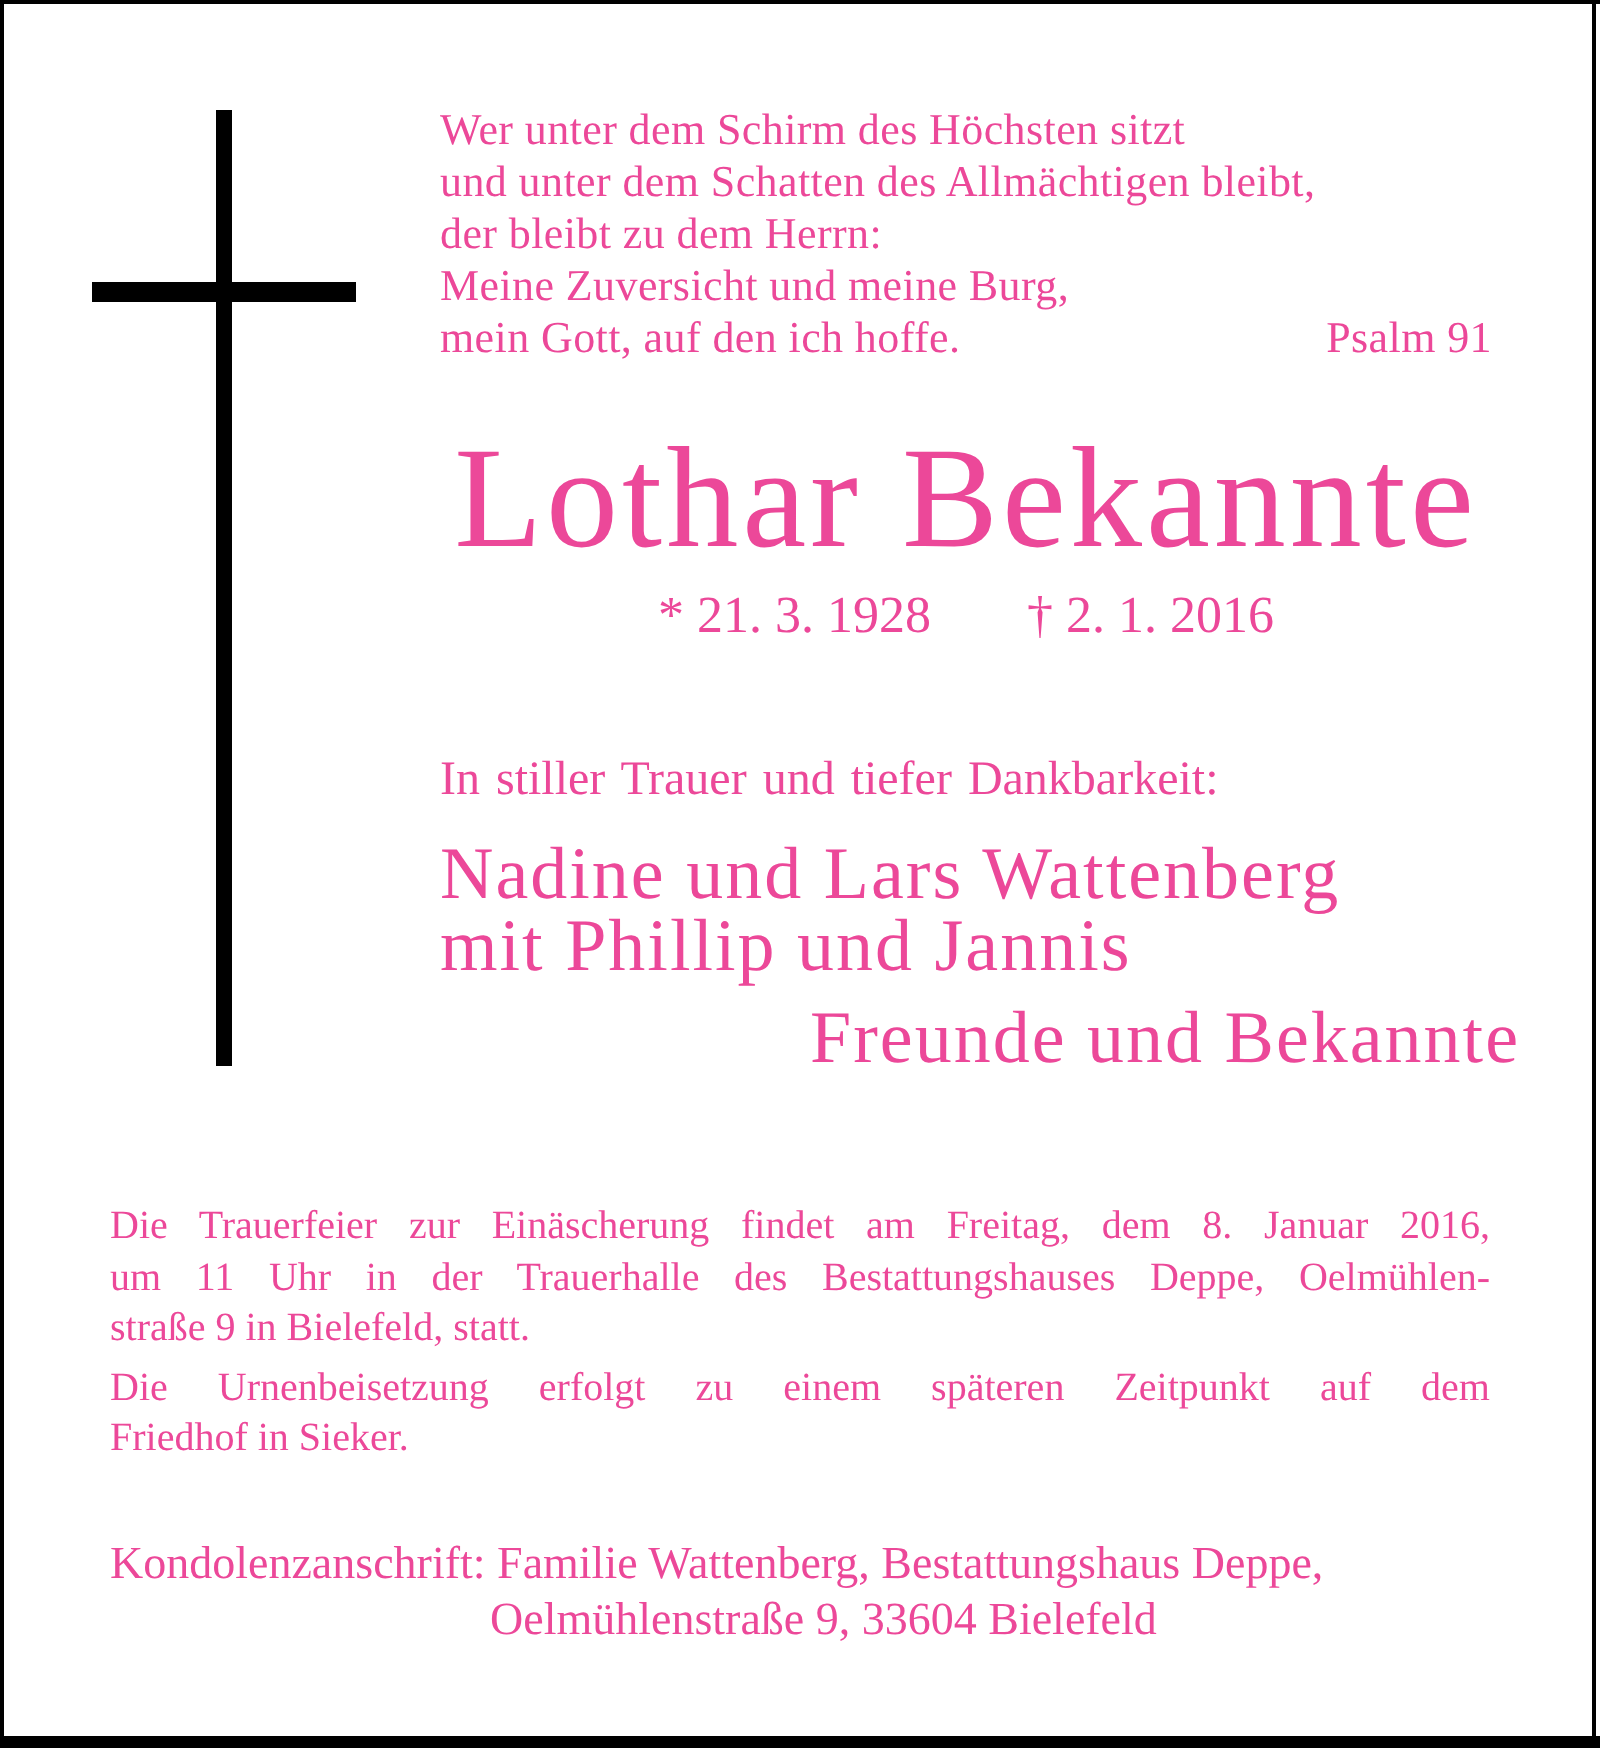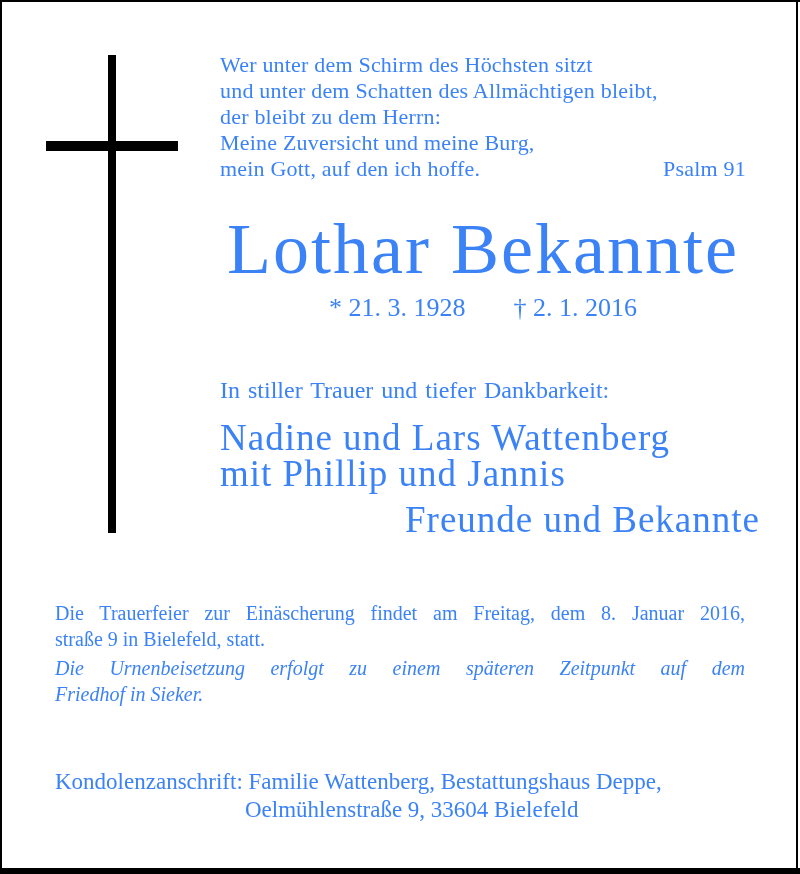--- a/index.html
+++ b/index.html
@@ -1,21 +1,21 @@
 <!DOCTYPE html>
 <html><head>
 <meta charset="utf-8">
 <style>
   html, body { margin: 0; padding: 0; background: #ffffff; }
   .sheet {
     position: relative;
     width: 800px;
     height: 874px;
     background: #ffffff;
-    color: #3b82f6;
+    color: #ec4899;
     font-family: "Liberation Serif", serif;
     overflow: hidden;
   }
 
   
   .b-top    { position: absolute; left: 0; top: 0; width: 100%; height: 2px; background: #000; }
   .b-left   { position: absolute; left: 0; top: 0; width: 2px; height: 100%; background: #000; }
   .b-right  { position: absolute; right: 2px; top: 0; width: 2px; height: 100%; background: #000; }
   .b-bottom { position: absolute; left: 0; bottom: 0; width: 100%; height: 6px; background: #000; }
 
@@ -45,21 +45,21 @@
   
   .mourning { position: absolute; left: 220px; top: 376px; width: 540px; }
   .intro { font-size: 24px; line-height: 28px; word-spacing: 2px; margin-bottom: 16px; }
   .mline { font-size: 37px; line-height: 36px; letter-spacing: 1px; }
   .others { margin-top: 10px; text-align: right; }
 
   
   .notice { position: absolute; left: 55px; top: 601px; width: 690px; font-size: 20px; }
   .jline { line-height: 25.5px; text-align: justify; text-align-last: justify; }
   .jpara .jline:last-child { text-align-last: left; }
-  .p2 { margin-top: 4px; font-style: italic; }
+  .p2 { margin-top: 4px; }
 
   
   .condolence { position: absolute; left: 55px; top: 768px; width: 690px; font-size: 23px; line-height: 28px; }
   .indent { padding-left: 190px; }
 </style>
 </head>
 <body>
 
 <div class="sheet">
 
@@ -100,20 +100,21 @@
         <div class="mline">mit Phillip und Jannis</div>
       </div>
     <div class="others">
         <div class="mline">Freunde und Bekannte</div>
       </div>
   </div>
 
   <div class="notice">
     <div class="jpara">
         <div class="jline">Die Trauerfeier zur Einäscherung findet am Freitag, dem 8. Januar 2016,</div>
+        <div class="jline">um 11 Uhr in der Trauerhalle des Bestattungshauses Deppe, Oelmühlen-</div>
         <div class="jline">straße 9 in Bielefeld, statt.</div>
       </div>
     <div class="jpara p2">
         <div class="jline">Die Urnenbeisetzung erfolgt zu einem späteren Zeitpunkt auf dem</div>
         <div class="jline">Friedhof in Sieker.</div>
       </div>
   </div>
 
   <div class="condolence">
     <div>Kondolenzanschrift: Familie Wattenberg, Bestattungshaus Deppe,</div>

